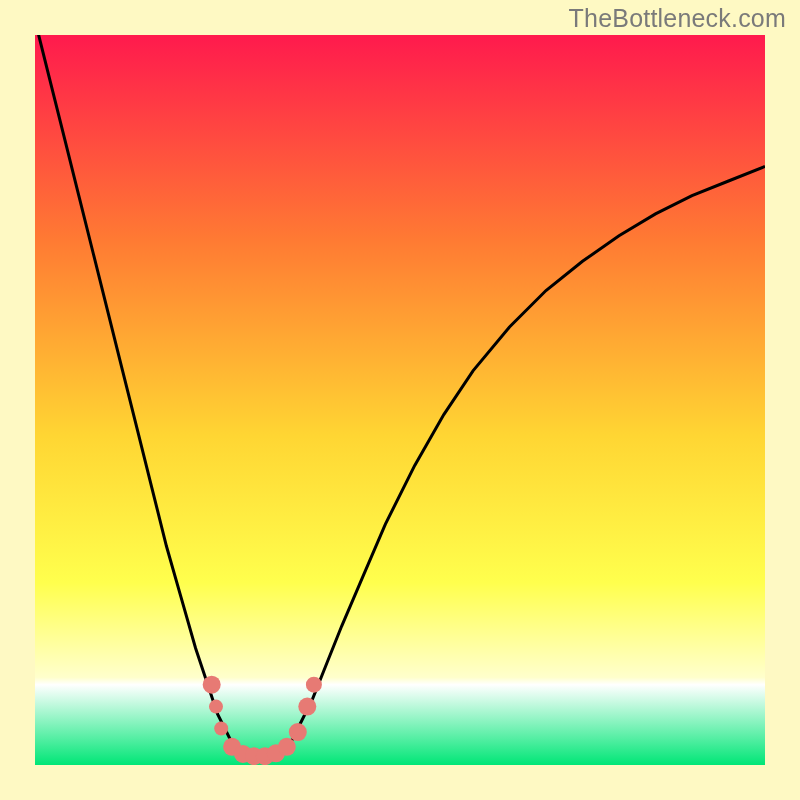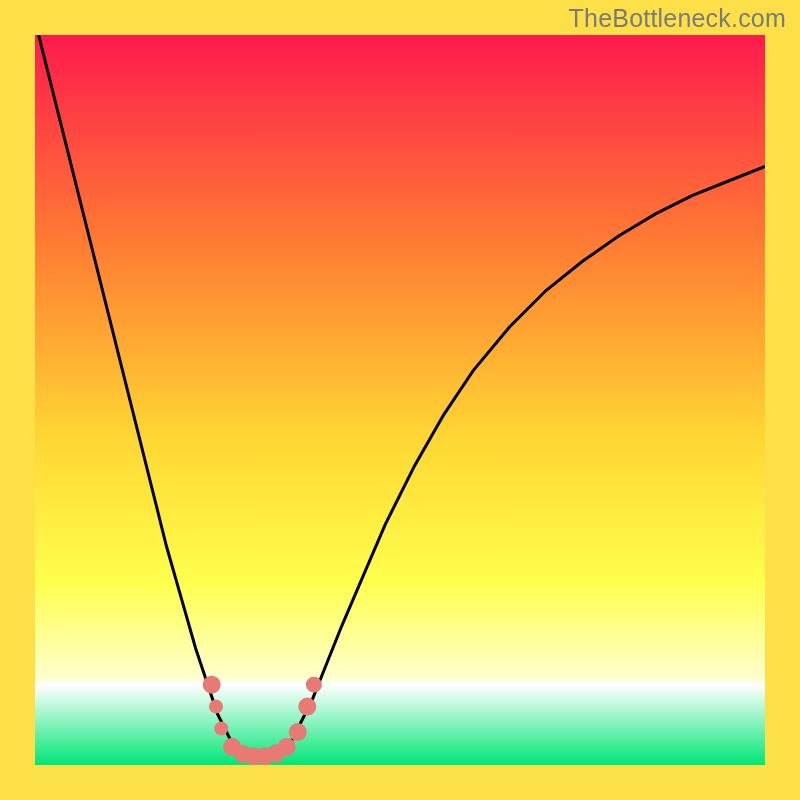--- a/index.html
+++ b/index.html
@@ -10,21 +10,21 @@
     background: #000;
     overflow: hidden;
     font-family: Arial, Helvetica, sans-serif;
   }
   .frame {
     position: absolute;
     left: 0;
     top: 0;
     width: 800px;
     height: 800px;
-    background: #fde047;
+    background: #fef9c3;
   }
   .watermark {
     position: absolute;
     top: 4px;
     right: 14px;
     color: #7a7a7a;
     font-size: 25px;
     font-weight: 400;
     letter-spacing: 0.2px;
     user-select: none;

